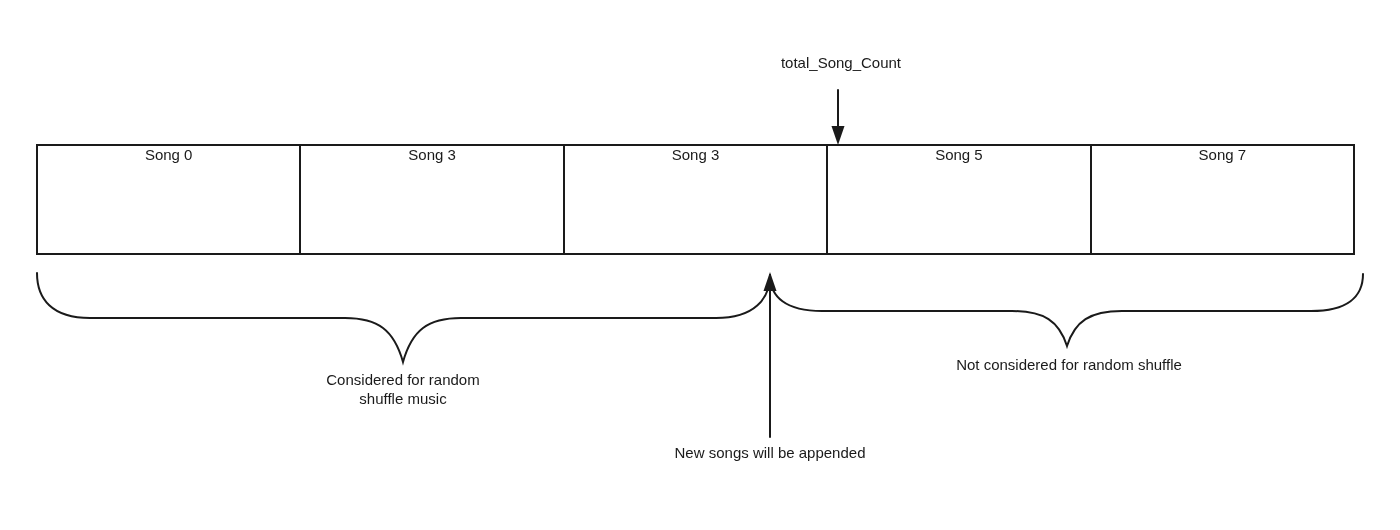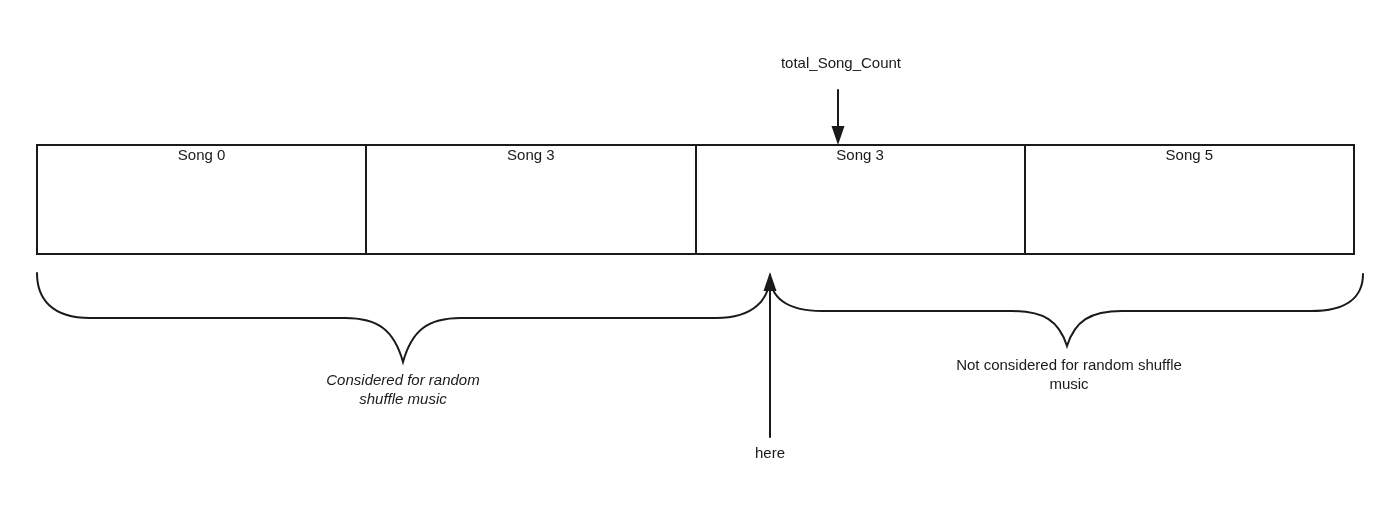--- a/index.html
+++ b/index.html
@@ -15,21 +15,21 @@
   .label {
     position: absolute;
     transform: translateX(-50%);
     text-align: center;
     font-size: 15px;
     line-height: 19px;
   }
   .label .line { display: block; white-space: nowrap; }
 
   .pointer-label { top: 53px; left: 841px; }
-  .considered-label { top: 370px; left: 403px; font-style: italic; }
+  .considered-label { top: 370px; left: 403px; }
   .not-considered-label { top: 355px; left: 1069px; }
   .appended-label { top: 443px; left: 770px; }
 
   .song-array {
     position: absolute;
     left: 36px;
     top: 144px;
     width: 1319px;
     height: 111px;
     box-sizing: border-box;
@@ -101,29 +101,31 @@
       </div>
     <div class="song-cell">
         <span>Song 3</span>
       </div>
     <div class="song-cell">
         <span>Song 3</span>
       </div>
     <div class="song-cell">
         <span>Song 5</span>
       </div>
+    <div class="song-cell">
+        <span>Song 7</span>
+      </div>
   </div>
 
   <div class="label considered-label">
     <span class="line">Considered for random</span>
     <span class="line">shuffle music</span>
   </div>
 
   <div class="label not-considered-label">
     <span class="line">Not considered for random shuffle</span>
-    <span class="line">music</span>
   </div>
 
   <div class="label appended-label">
-    <span class="line">here</span>
+    <span class="line">New songs will be appended</span>
   </div>
 
 </div>
 
 </body></html>

